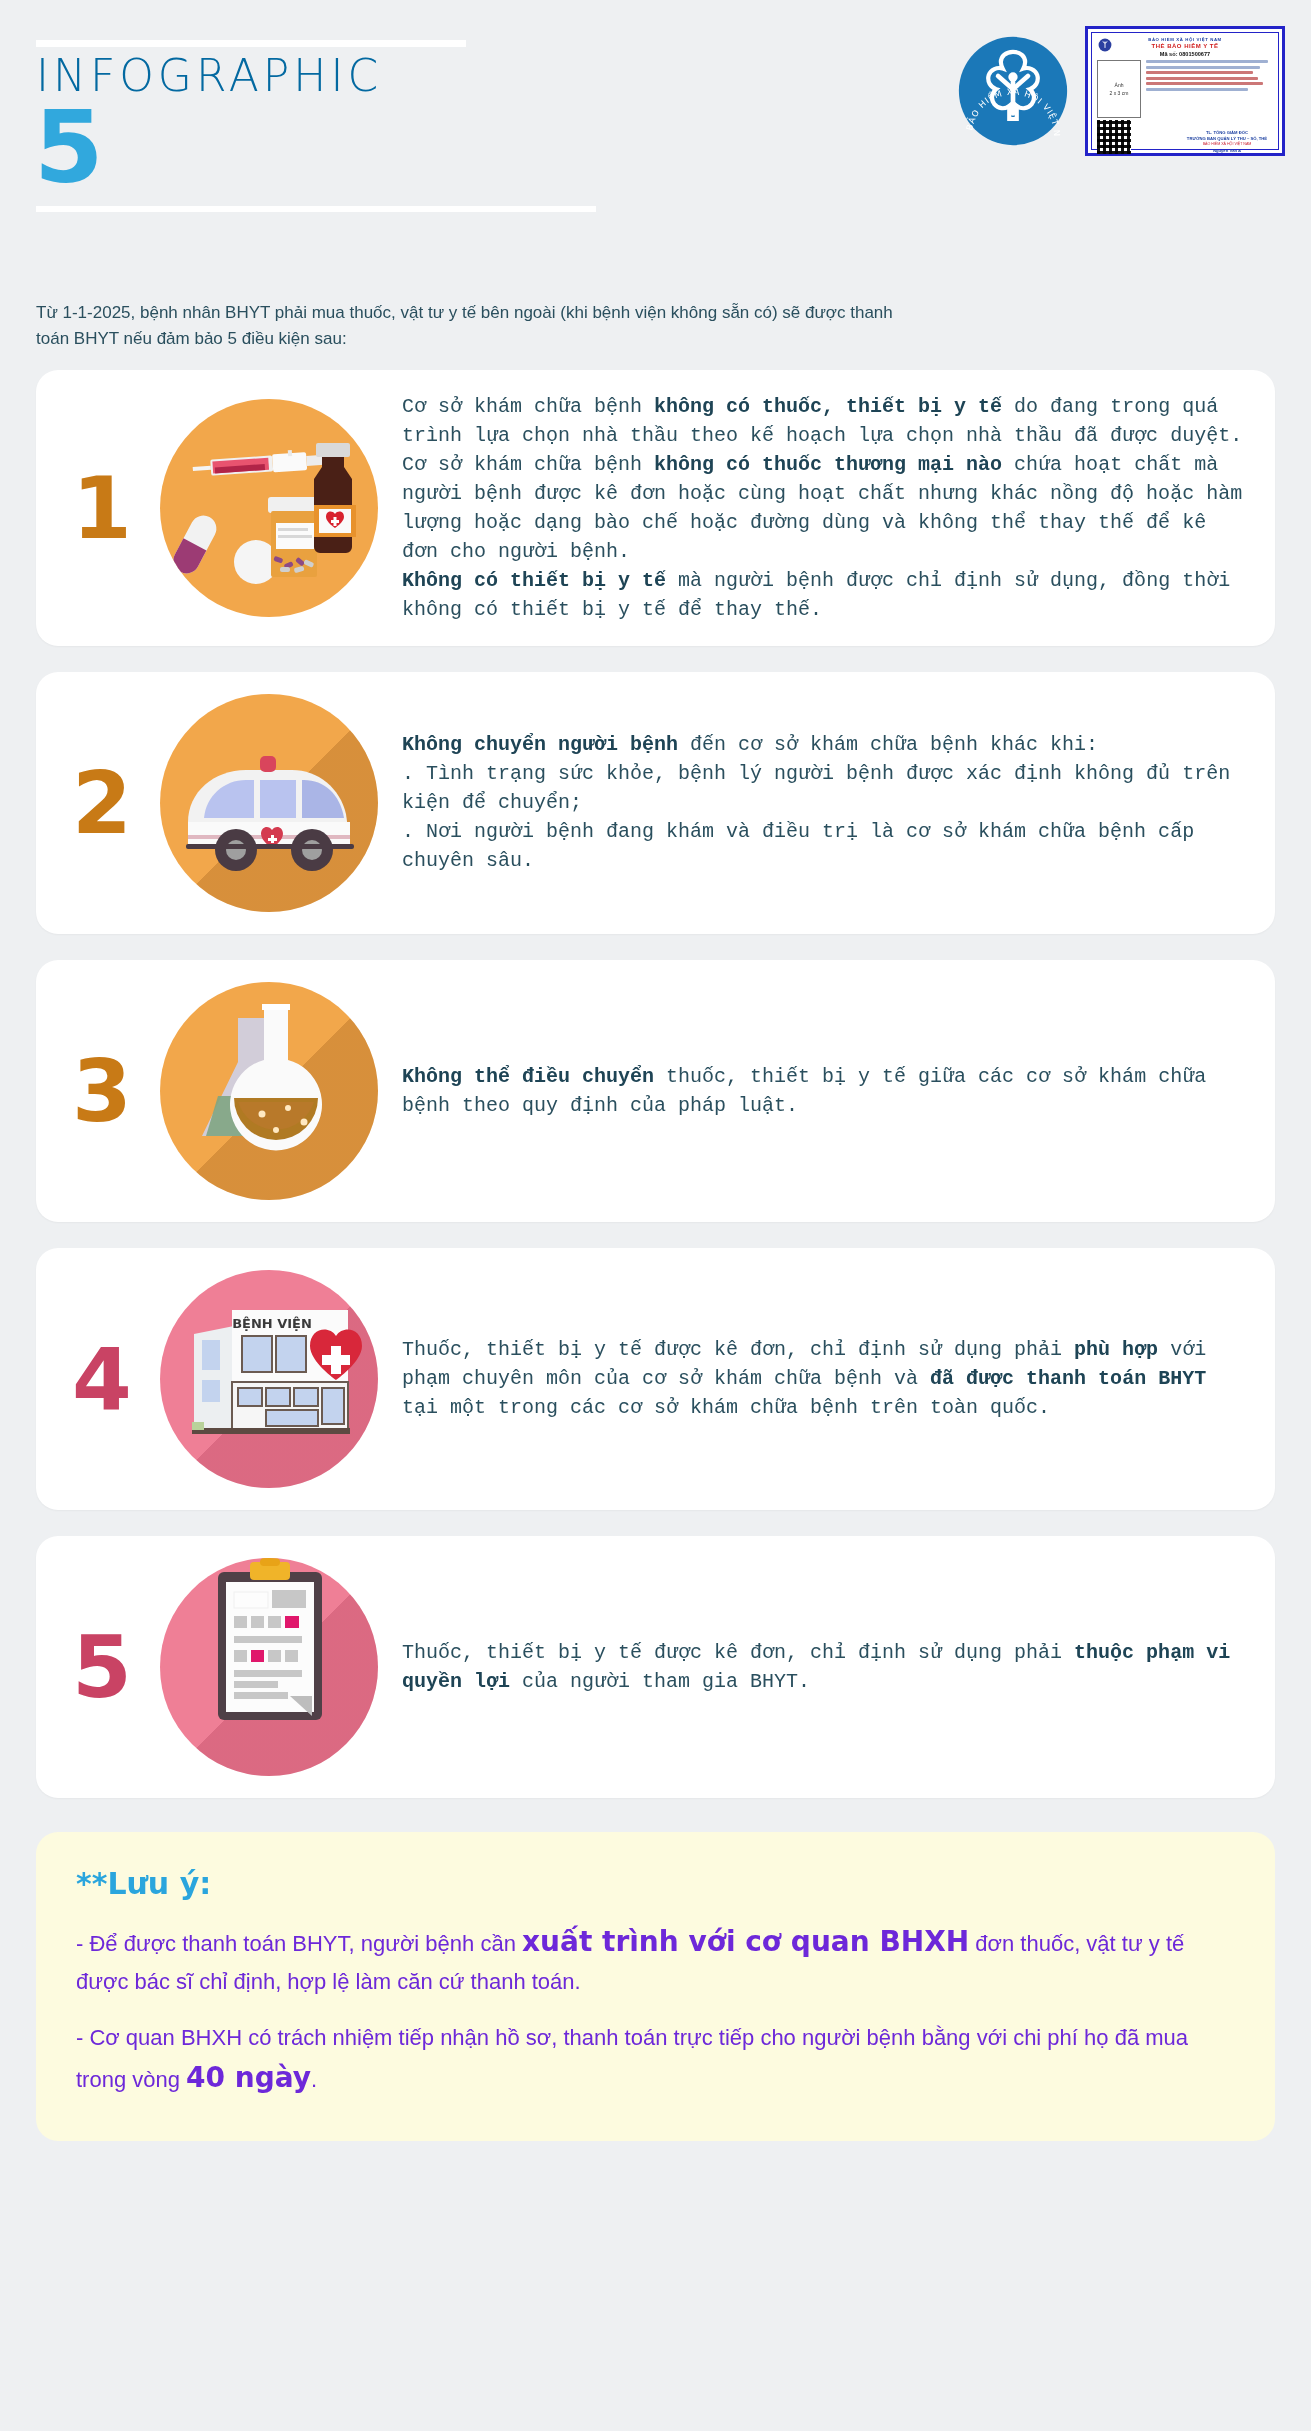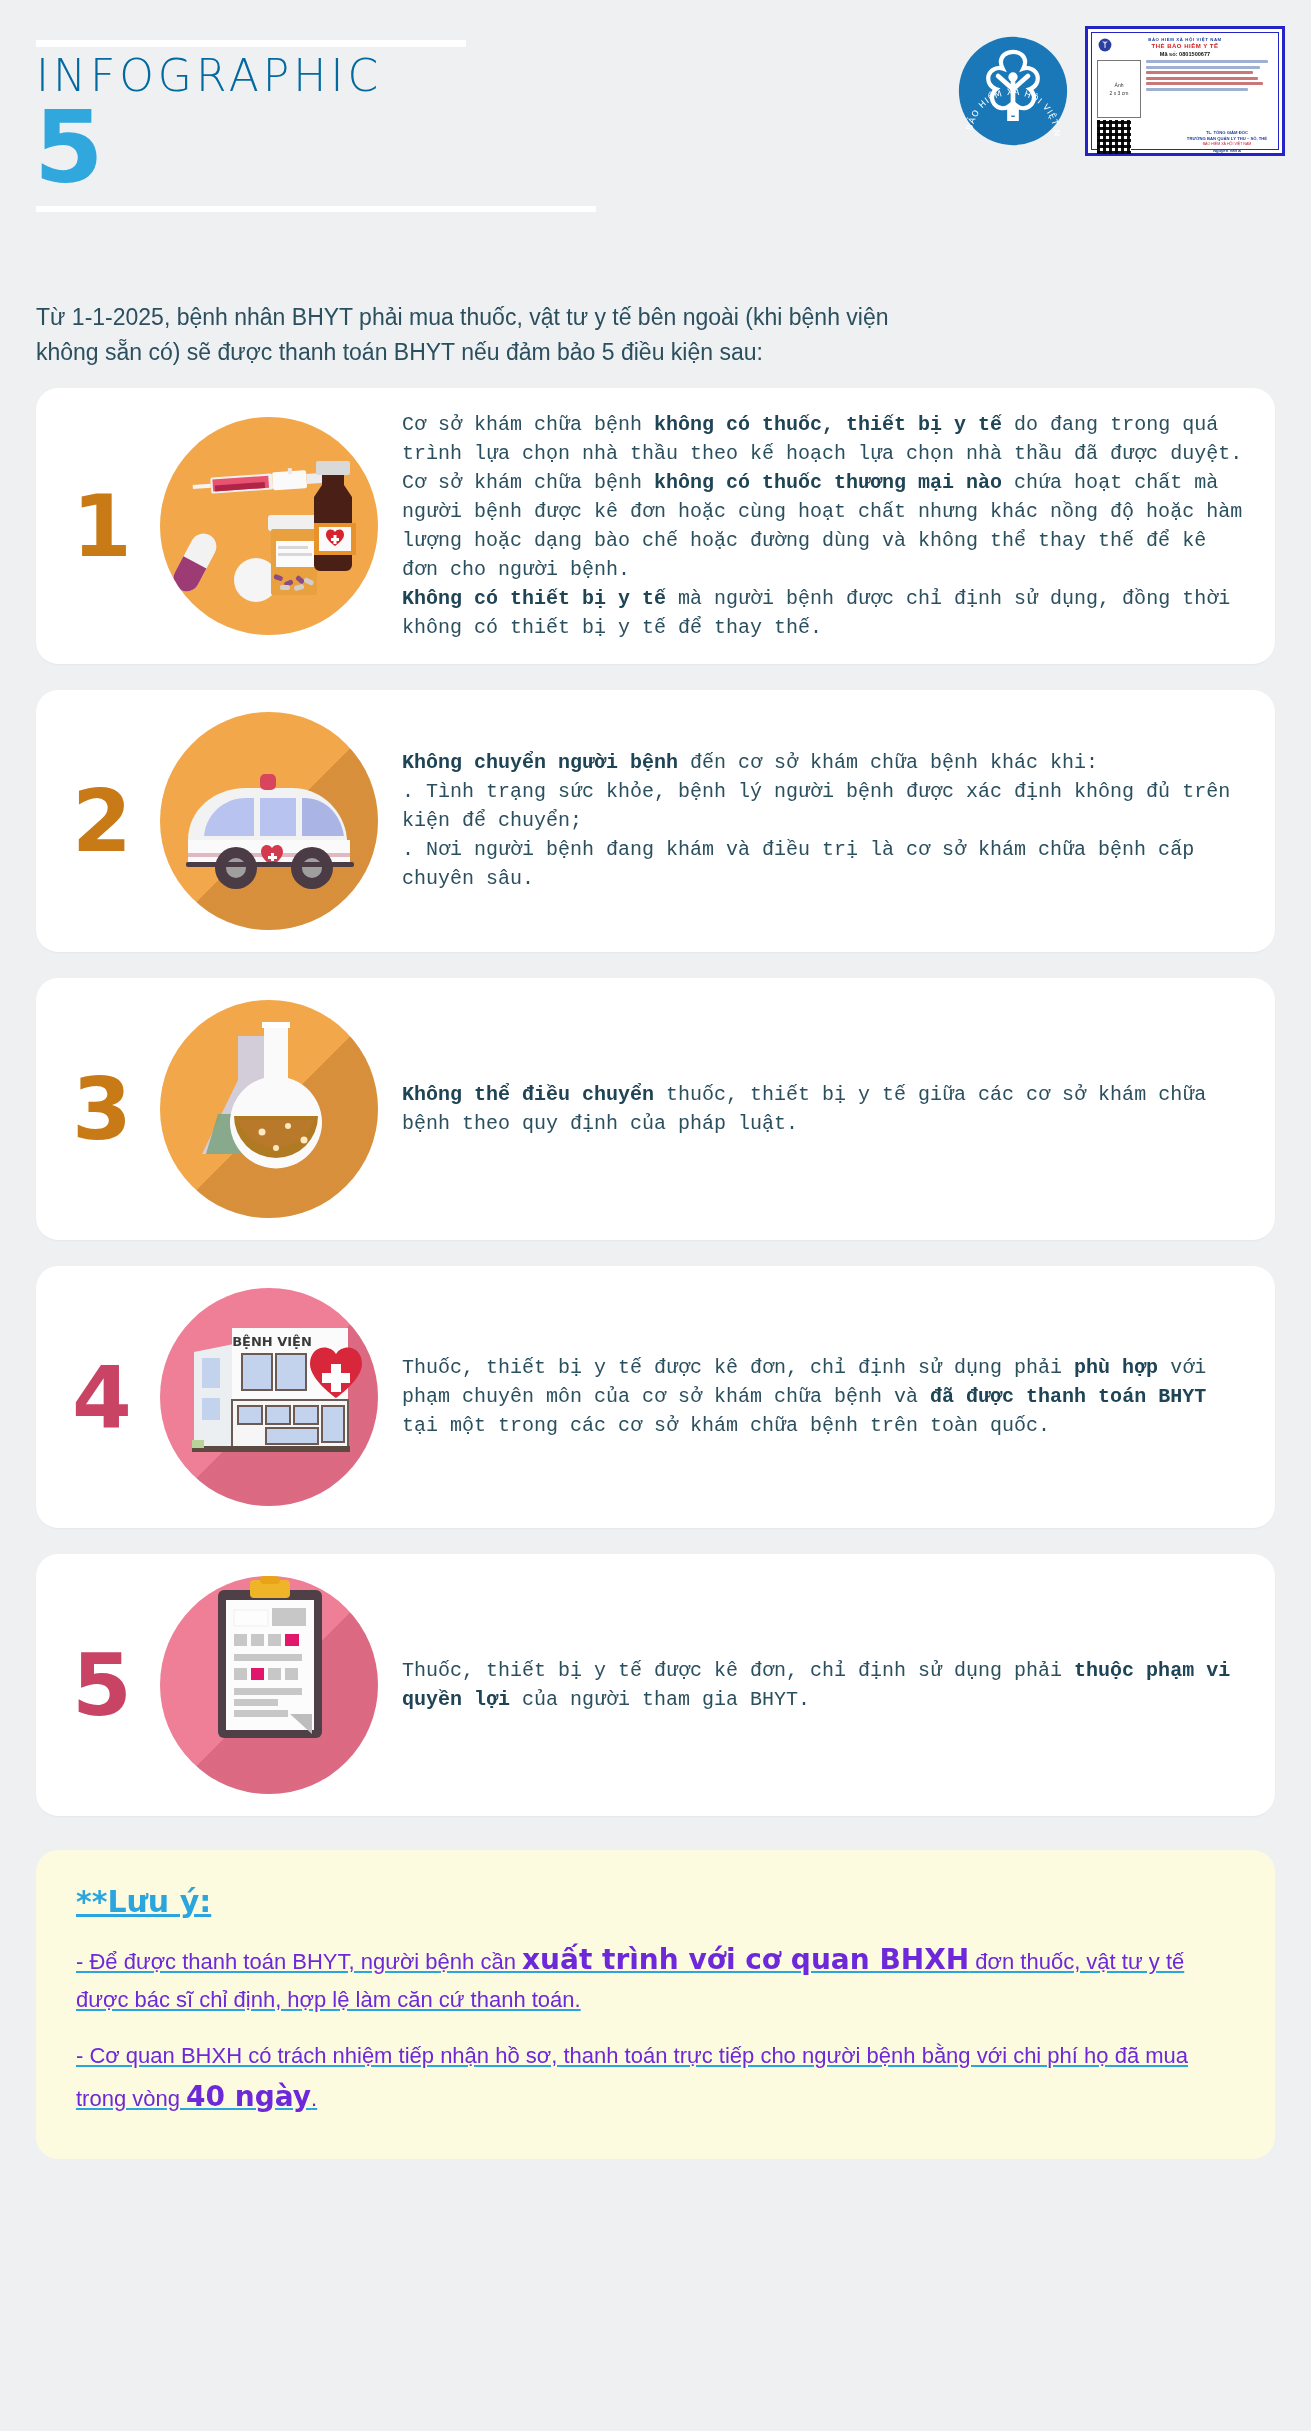--- a/index.html
+++ b/index.html
@@ -98,21 +98,21 @@
   }
   .card-sign { text-align: center; font-size: 4.2px; color: #1b3fa0; line-height: 1.5; width: 92px; }
   .card-sign .b { font-weight: 700; }
   .card-stamp { color: #c23; font-size: 3.6px; }
   .card-logo-sm { position: absolute; left: 6px; top: 5px; width: 14px; height: 14px; }
 
   
   .intro {
     margin: 10px 36px 18px 36px;
     color: #2a4f5e;
-    font-size: 23px;
+    font-size: 17px;
     line-height: 1.52;
     font-family: "Liberation Sans", sans-serif;
     max-width: 860px;
   }
 
   
   .cards { padding: 0 36px; display: flex; flex-direction: column; gap: 26px; }
   .card {
     background: #ffffff;
     border-radius: 22px;
@@ -167,21 +167,20 @@
   .card.c5 { min-height: 200px; }
   .card.c3 .card-text, .card.c4 .card-text, .card.c5 .card-text { align-self: center; }
 
   
   .note {
     margin: 34px 36px 20px 36px;
     background: #fdfbdf;
     border-radius: 22px;
     padding: 34px 40px 40px 40px;
     color: #2aa5dd;
-    text-decoration: underline;
   }
   .note-title {
     font-family: "DejaVu Sans", sans-serif;
     font-weight: 800;
     font-size: 30px;
     color: #2aa5dd;
     margin-bottom: 18px;
   }
   .note p {
     font-size: 22px;

